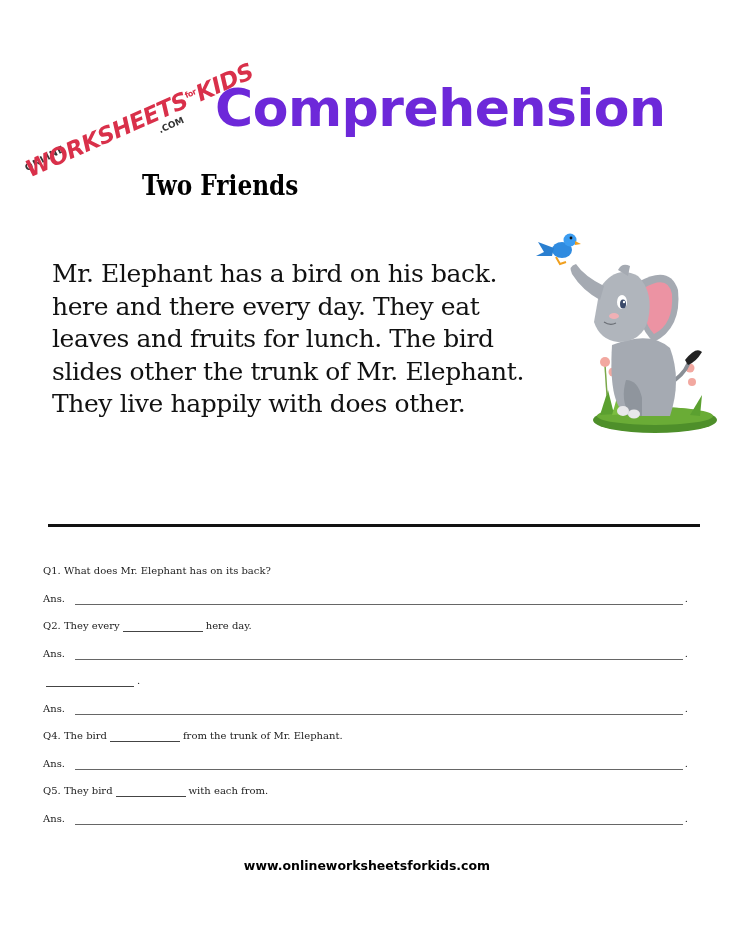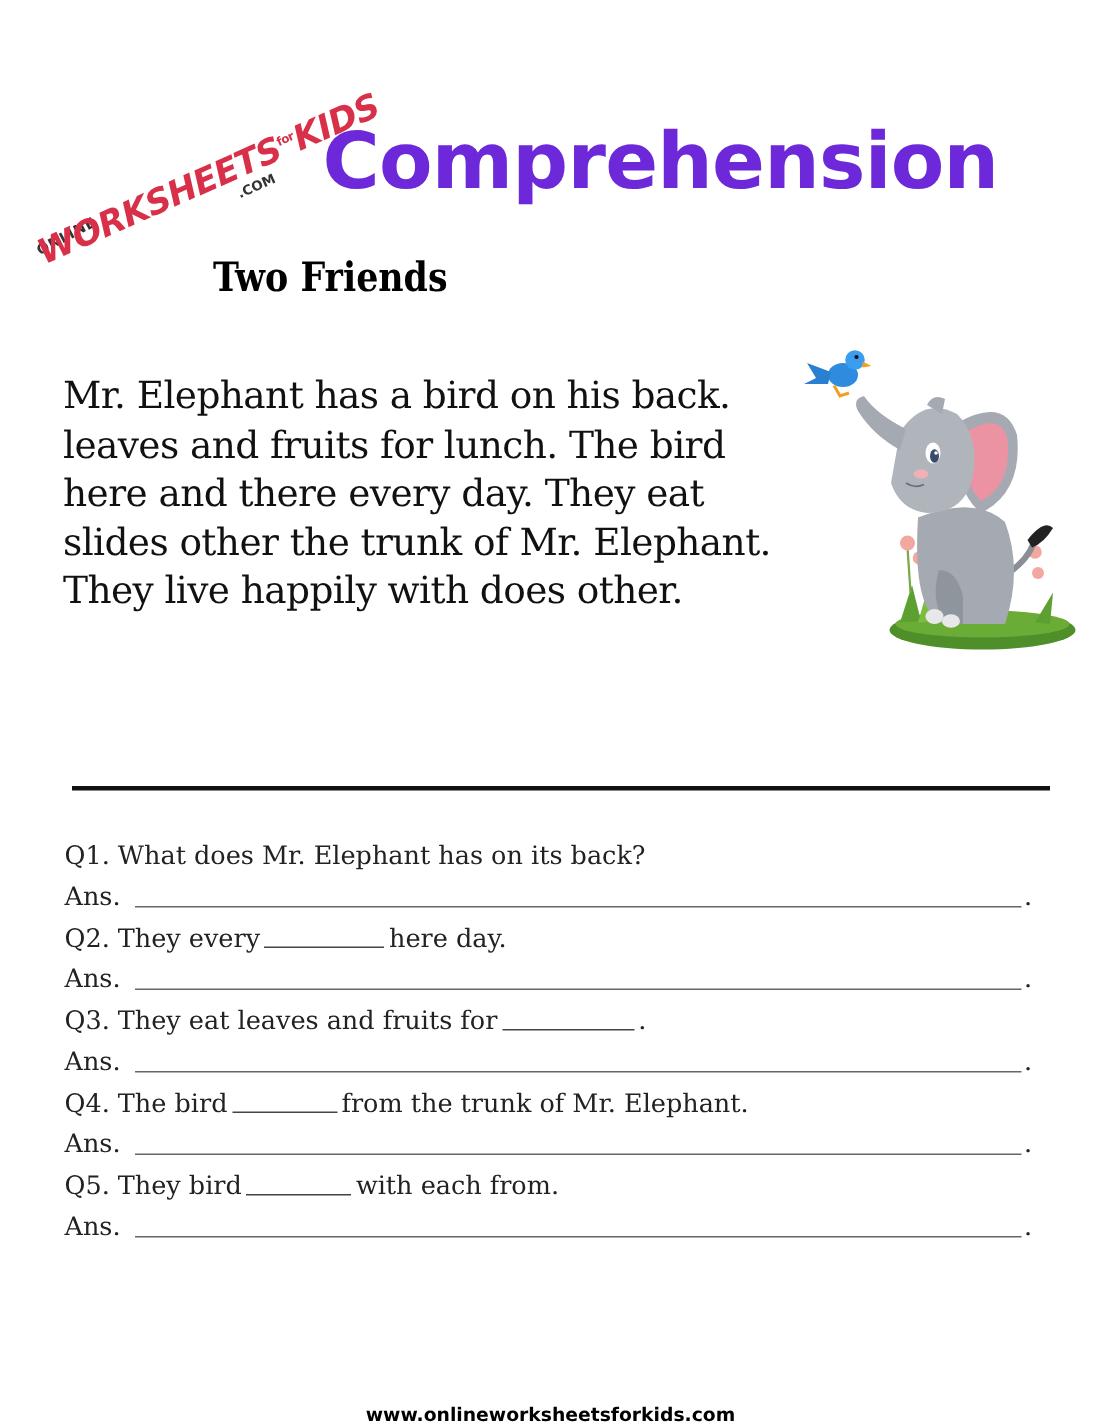--- a/index.html
+++ b/index.html
@@ -7,51 +7,51 @@
 
   .logo { position:absolute; left:18px; top:112px; width:190px; height:110px; }
   .logo .online { position:absolute; left:10px; top:50px; font-family:"DejaVu Sans", sans-serif; font-size:9.5px; font-weight:bold; color:#333; letter-spacing:0.5px; transform:rotate(-28deg); transform-origin:left bottom; }
   .logo .ws { position:absolute; left:14px; top:44px; font-family:"DejaVu Sans", sans-serif; font-size:23px; font-weight:bold; font-style:italic; color:#d9304a; transform:rotate(-24deg); transform-origin:left bottom; white-space:nowrap; letter-spacing:-0.5px; }
   .logo .for { font-size:8px; vertical-align:super; font-style:normal; }
   .logo .com { position:absolute; left:140px; top:8px; font-family:"DejaVu Sans", sans-serif; font-size:9px; font-weight:bold; color:#333; transform:rotate(-24deg); }
 
   .title { position:absolute; left:215px; top:82px; font-family:"DejaVu Sans", sans-serif; font-weight:bold; font-size:52px; letter-spacing:-0.5px; color:#6d28d9; line-height:1; }
   .subtitle { position:absolute; left:142px; top:172px; font-family:"DejaVu Serif", serif; font-weight:bold; font-size:27px; color:#000; transform:scaleX(0.86); transform-origin:left; line-height:1; }
 
-  .story { position:absolute; left:42px; top:248px; width:500px; font-family:"DejaVu Serif", serif; font-size:25px; line-height:32.5px; color:#111; margin:0; letter-spacing:-0.4px; }
+  .story { position:absolute; left:42px; top:248px; width:500px; font-family:"DejaVu Serif", serif; font-size:25px; line-height:32.5px; color:#111; margin:10px; letter-spacing:-0.4px; }
   .story span { display:block; white-space:nowrap; }
 
   .illus { position:absolute; left:530px; top:230px; width:190px; height:205px; }
 
   .divider { position:absolute; left:48px; top:524px; width:652px; height:3px; background:#111; }
 
-  .qa { position:absolute; left:43px; top:557px; width:645px; font-family:"DejaVu Serif", serif; font-size:17px; color:#222; }
+  .qa { position:absolute; left:43px; top:557px; width:645px; font-family:"DejaVu Serif", serif; font-size:10px; color:#222; }
   .row { height:27.5px; display:flex; align-items:center; white-space:nowrap; }
   .blank { display:inline-block; border-bottom:1px solid #444; height:12px; margin:0 3px; vertical-align:baseline; }
   .ansline { flex:1; border-bottom:1px solid #666; height:12px; margin-left:10px; }
   .dot { margin-left:2px; }
 
-  .footer { position:absolute; left:0; width:734px; top:935px; text-align:center; font-family:"DejaVu Sans", sans-serif; font-weight:bold; font-size:12.5px; color:#000; }
+  .footer { position:absolute; left:0; width:734px; top:858px; text-align:center; font-family:"DejaVu Sans", sans-serif; font-weight:bold; font-size:12.5px; color:#000; }
 </style>
 </head>
 <body>
 
 <div class="logo">
   <span class="online">ONLINE</span>
   <span class="ws"><span>WORKSHEETS</span><span class="for">for</span><span>KIDS</span></span>
   <span class="com">.COM</span>
 </div>
 
 <div class="title">Comprehension</div>
 <div class="subtitle">Two Friends</div>
 
 <p class="story">
   <span>Mr. Elephant has a bird on his back.</span>
+  <span>here and there every day. They eat</span>
   <span>leaves and fruits for lunch. The bird</span>
-  <span>here and there every day. They eat</span>
   <span>slides other the trunk of Mr. Elephant.</span>
   <span>They live happily with does other.</span>
 </p>
 
 <svg class="illus" viewBox="0 0 190 205" xmlns="http://www.w3.org/2000/svg">
 
   <g>
     <ellipse cx="125" cy="190" rx="62" ry="13" fill="#4e8f2a"></ellipse>
     <ellipse cx="125" cy="186" rx="58" ry="9" fill="#6aac36"></ellipse>
     <path d="M70 185 L78 160 L84 184 Z" fill="#5ba030"></path>
@@ -116,21 +116,20 @@
     <span class="blank" style="width:80px"></span>
     <span>here day.</span>
   </div>
   <div class="row">
     <span>Ans.</span>
     <span class="ansline"></span>
       <span class="dot">.</span>
   </div>
 
   <div class="row">
-    <span>Q3. They eat leaves and fruits for</span>
     <span class="blank" style="width:88px"></span>
     <span>.</span>
   </div>
   <div class="row">
     <span>Ans.</span>
     <span class="ansline"></span>
       <span class="dot">.</span>
   </div>
 
   <div class="row">

